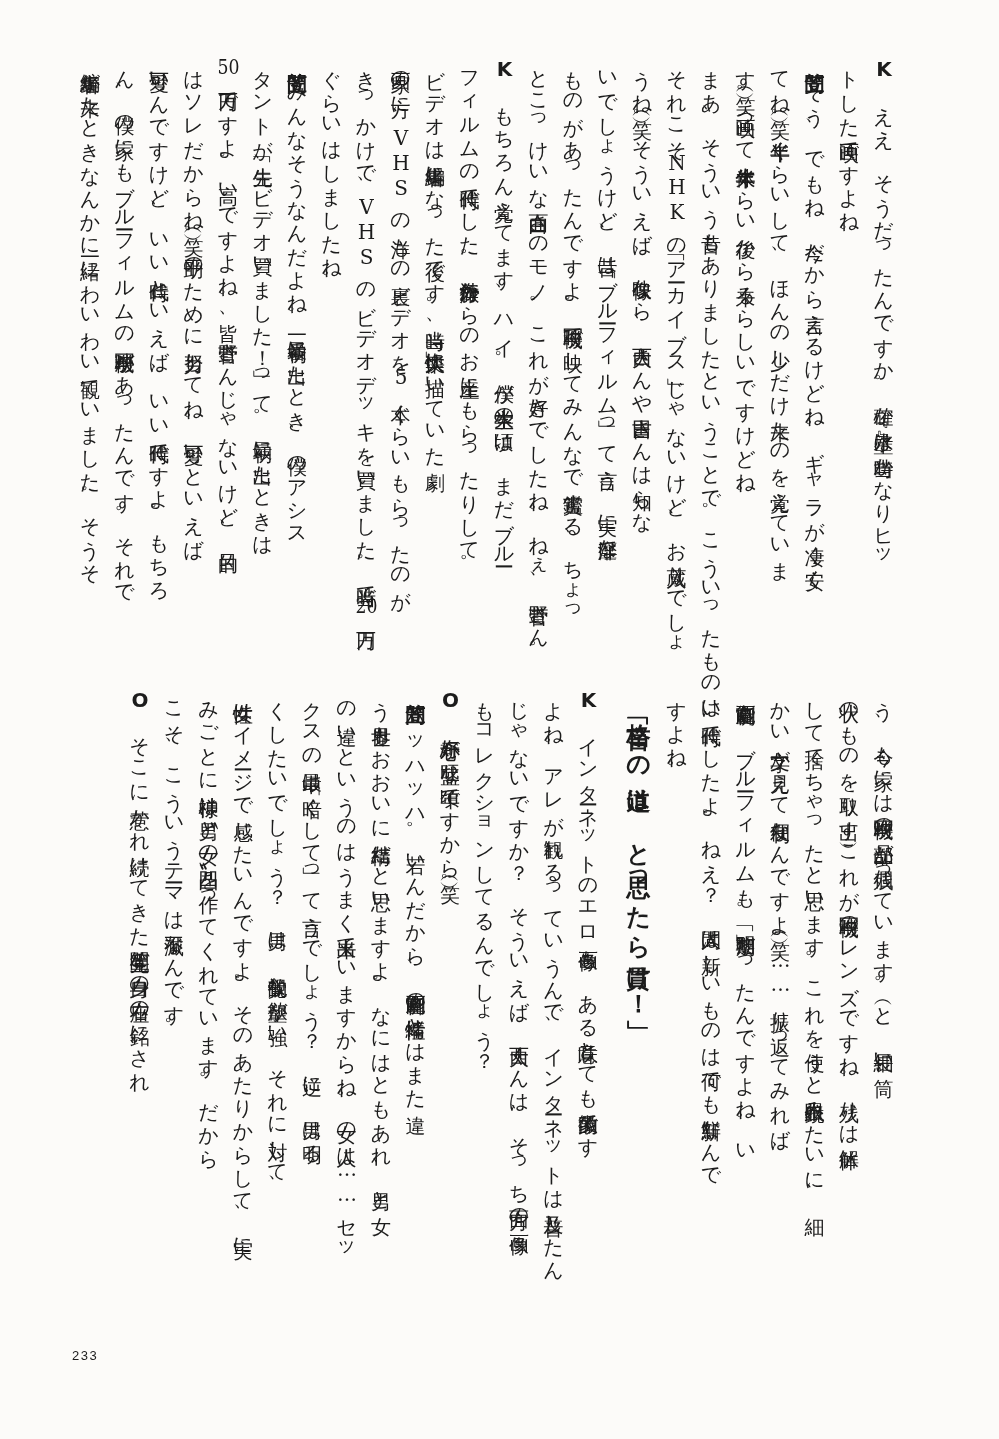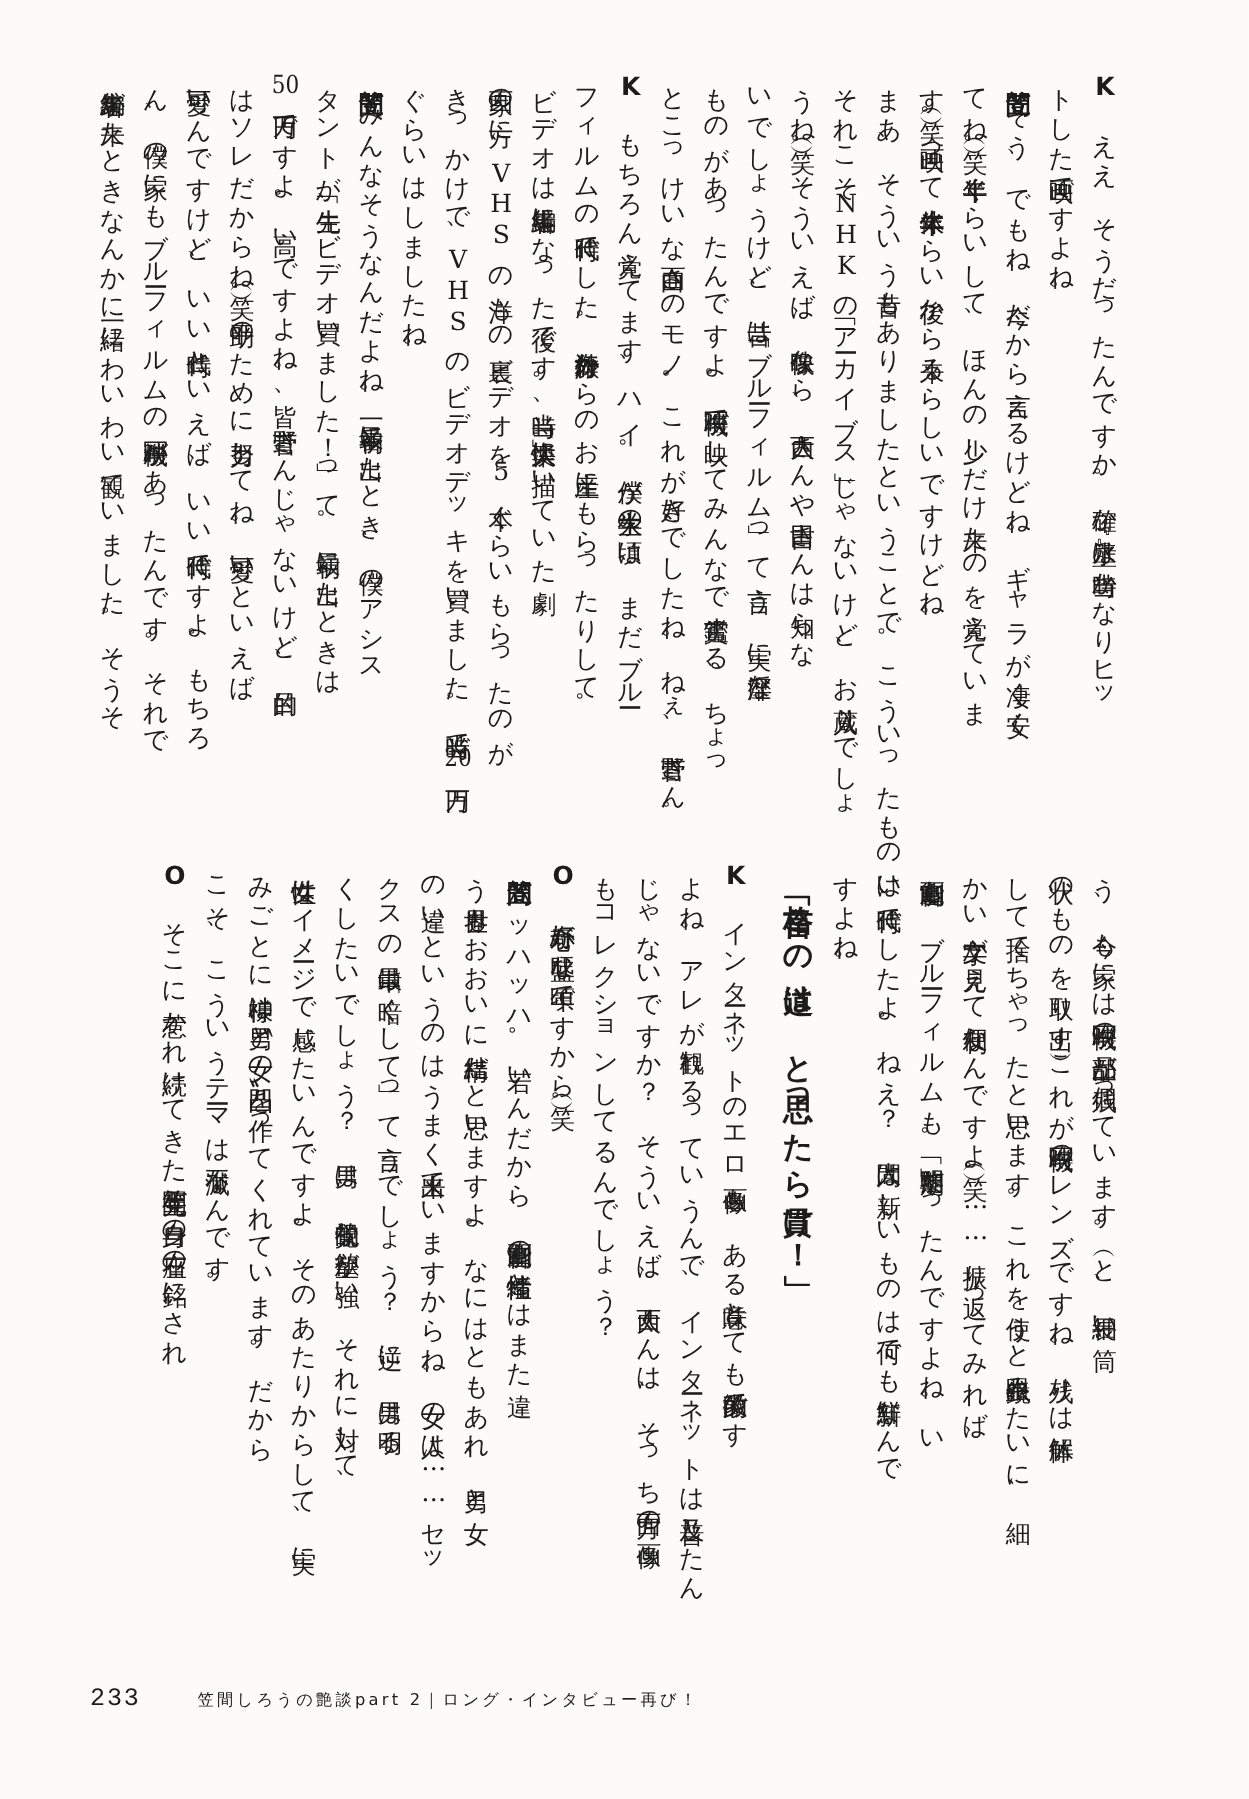--- a/index.html
+++ b/index.html
@@ -42,23 +42,23 @@
     letter-spacing: 2px;
     padding-top: 17px;
     margin-left: 26px;
     margin-right: 12px;
   }
   .tcy { text-combine-upright: all; }
   .footer-page-number {
     position: absolute;
     left: 72px;
     top: 1348px;
-    font-size: 20px;
+    font-size: 13px;
     letter-spacing: 1.5px;
-    font-family: Liberation Mono, monospace;
+    font-family: Liberation Sans, sans-serif;
   }
   .footer-title {
     position: absolute;
     left: 158px;
     top: 1351px;
     font-size: 13px;
     letter-spacing: 2.6px;
     font-family: "DejaVu Sans", "Liberation Sans", sans-serif;
   }
 </style>
@@ -114,15 +114,14 @@
       <div class="col"><span>クスの最中は「暗くして」って言うでしょう？　逆に、男は明る</span></div>
       <div class="col"><span>くしたいでしょう？　男は、視覚的な欲望が強い、それに対して、</span></div>
       <div class="col"><span>女性はイメージで感じたいんですよ。そのあたりからして、実に</span></div>
       <div class="col"><span>みごとに神様は〝男と女の凹凸〟を作ってくれています。だから</span></div>
       <div class="col"><span>こそ、こういうテーマは不滅なんです。</span></div>
       <div class="col"><span class="spk">O</span><span>そこに惹かれ続けてきた笠間先生ご自身の座右の銘にされ</span></div>
     </div>
 
   <div class="footer-page-number">233</div>
 
-  <div class="footer-title">笠間しろうの艶談part 2｜ロング・インタビュー再び！</div>
 
 </div>
 
 </body></html>

